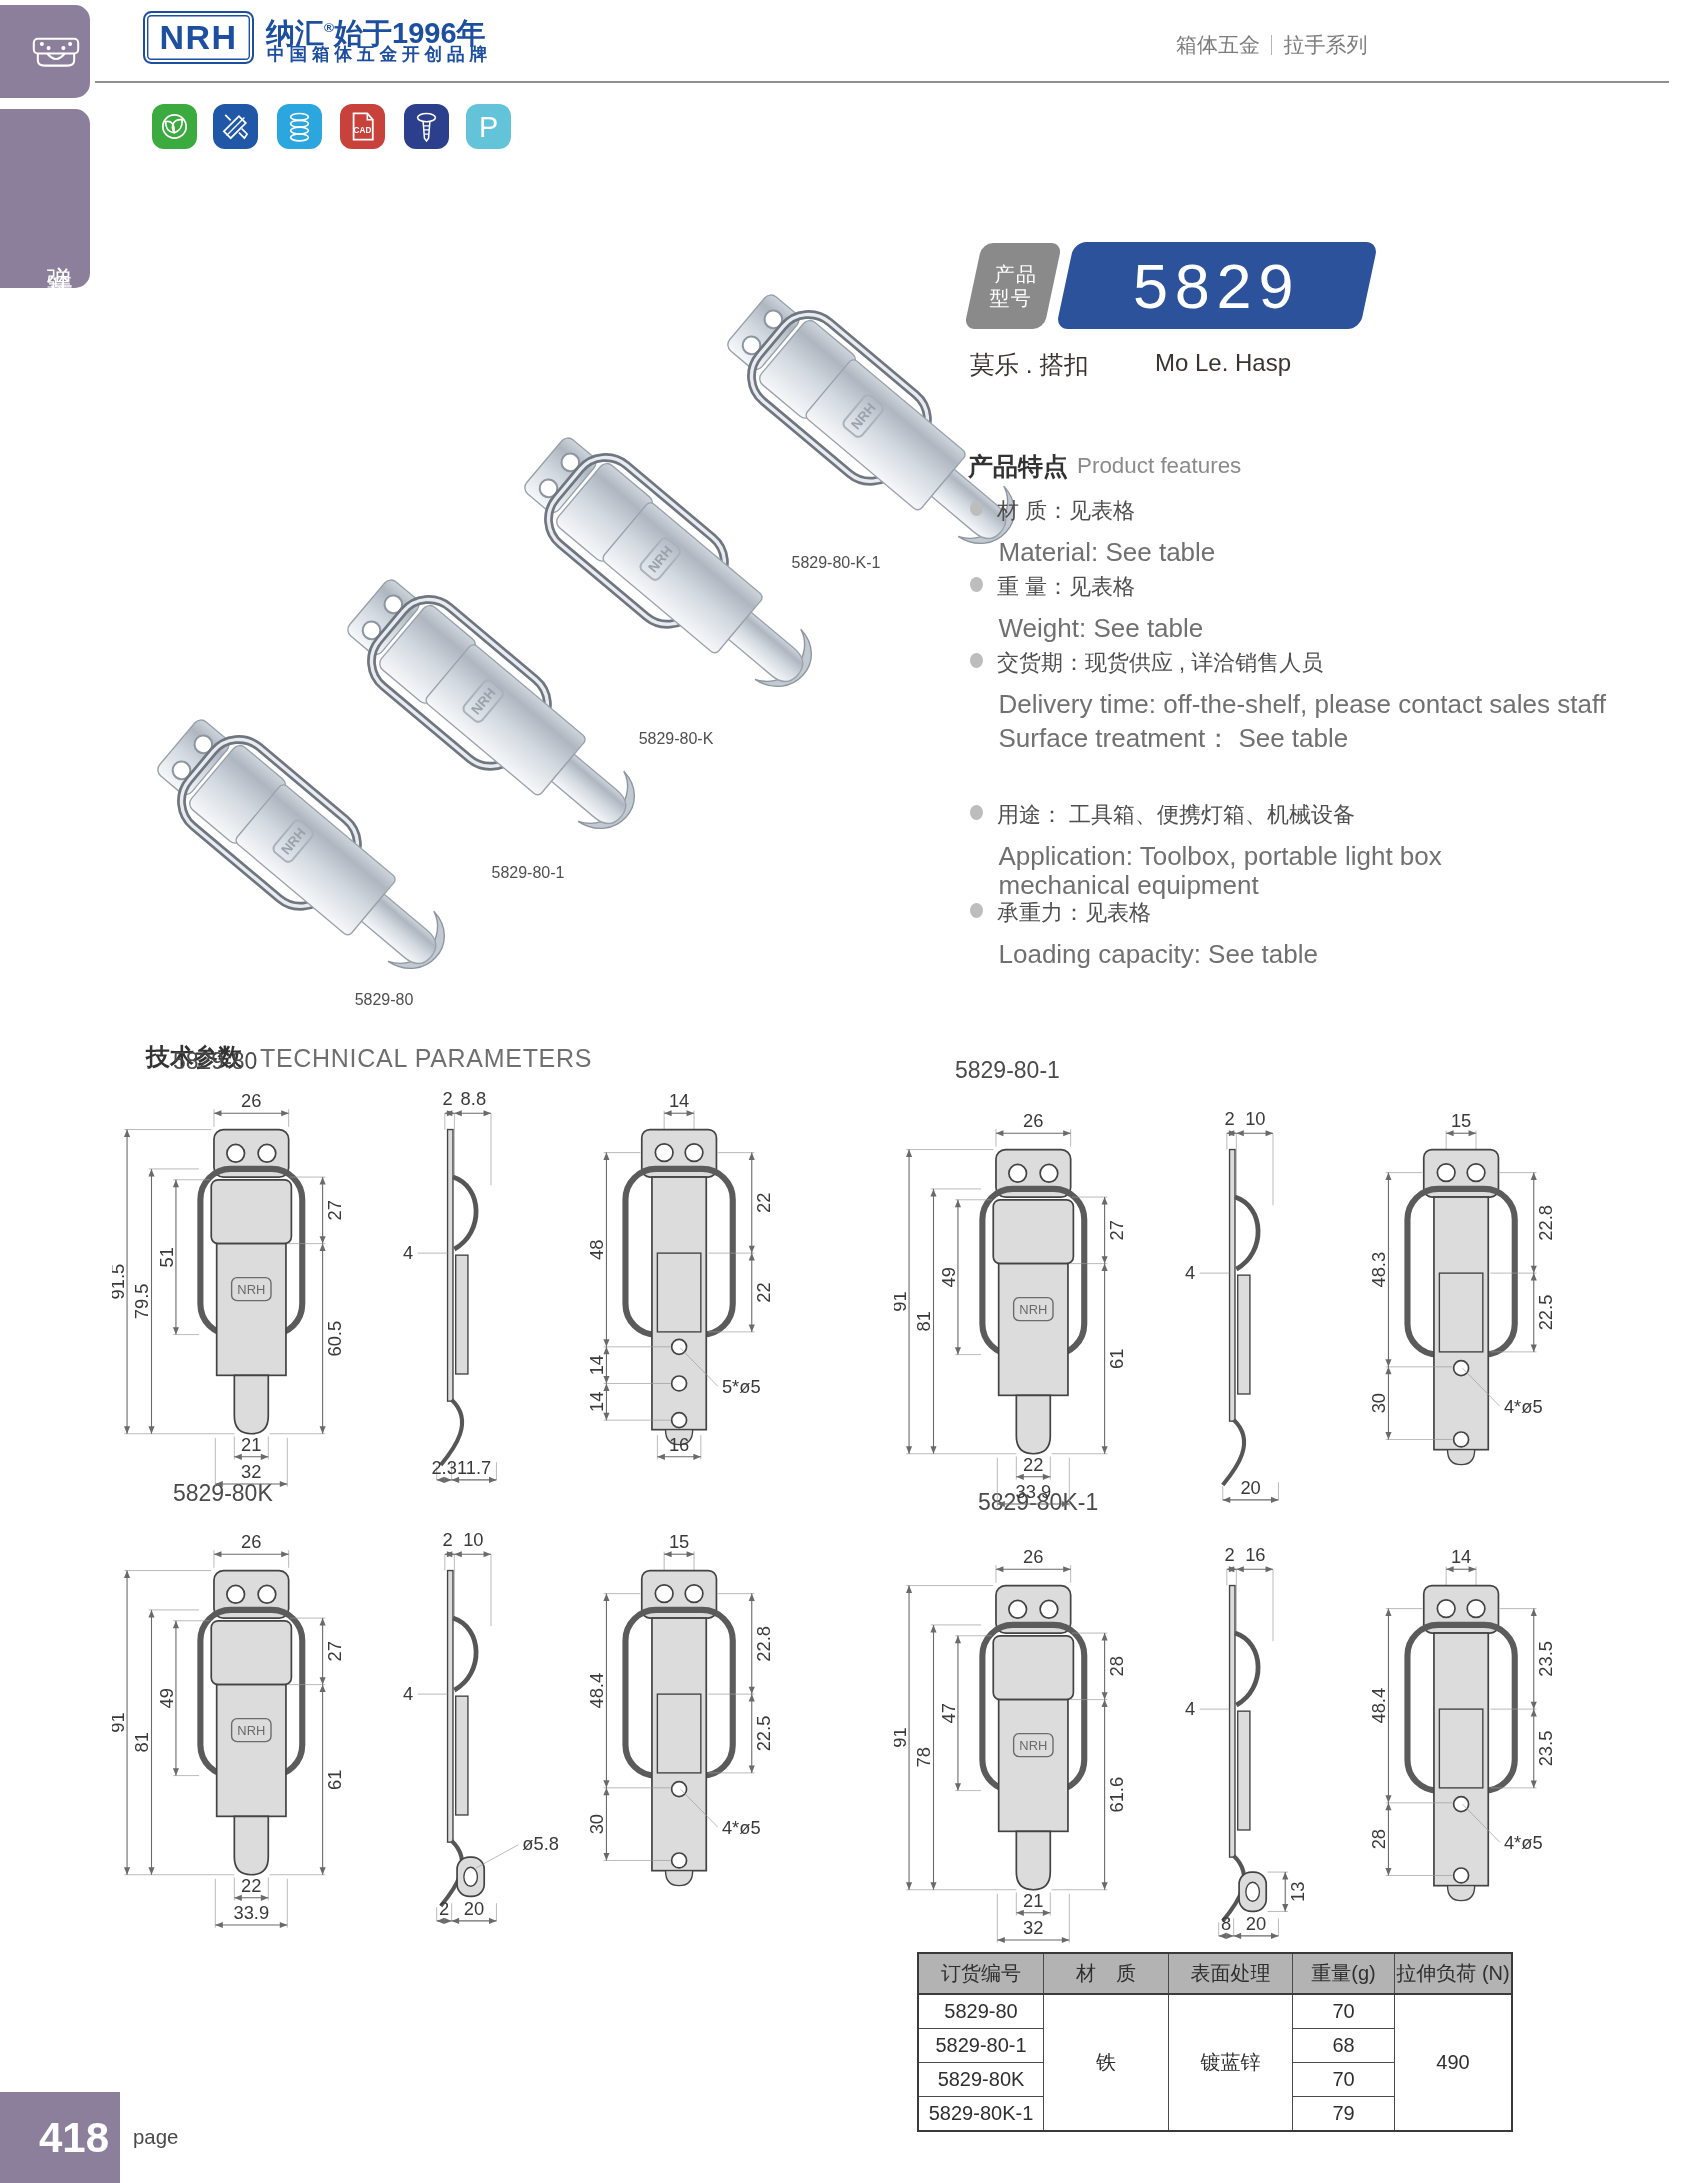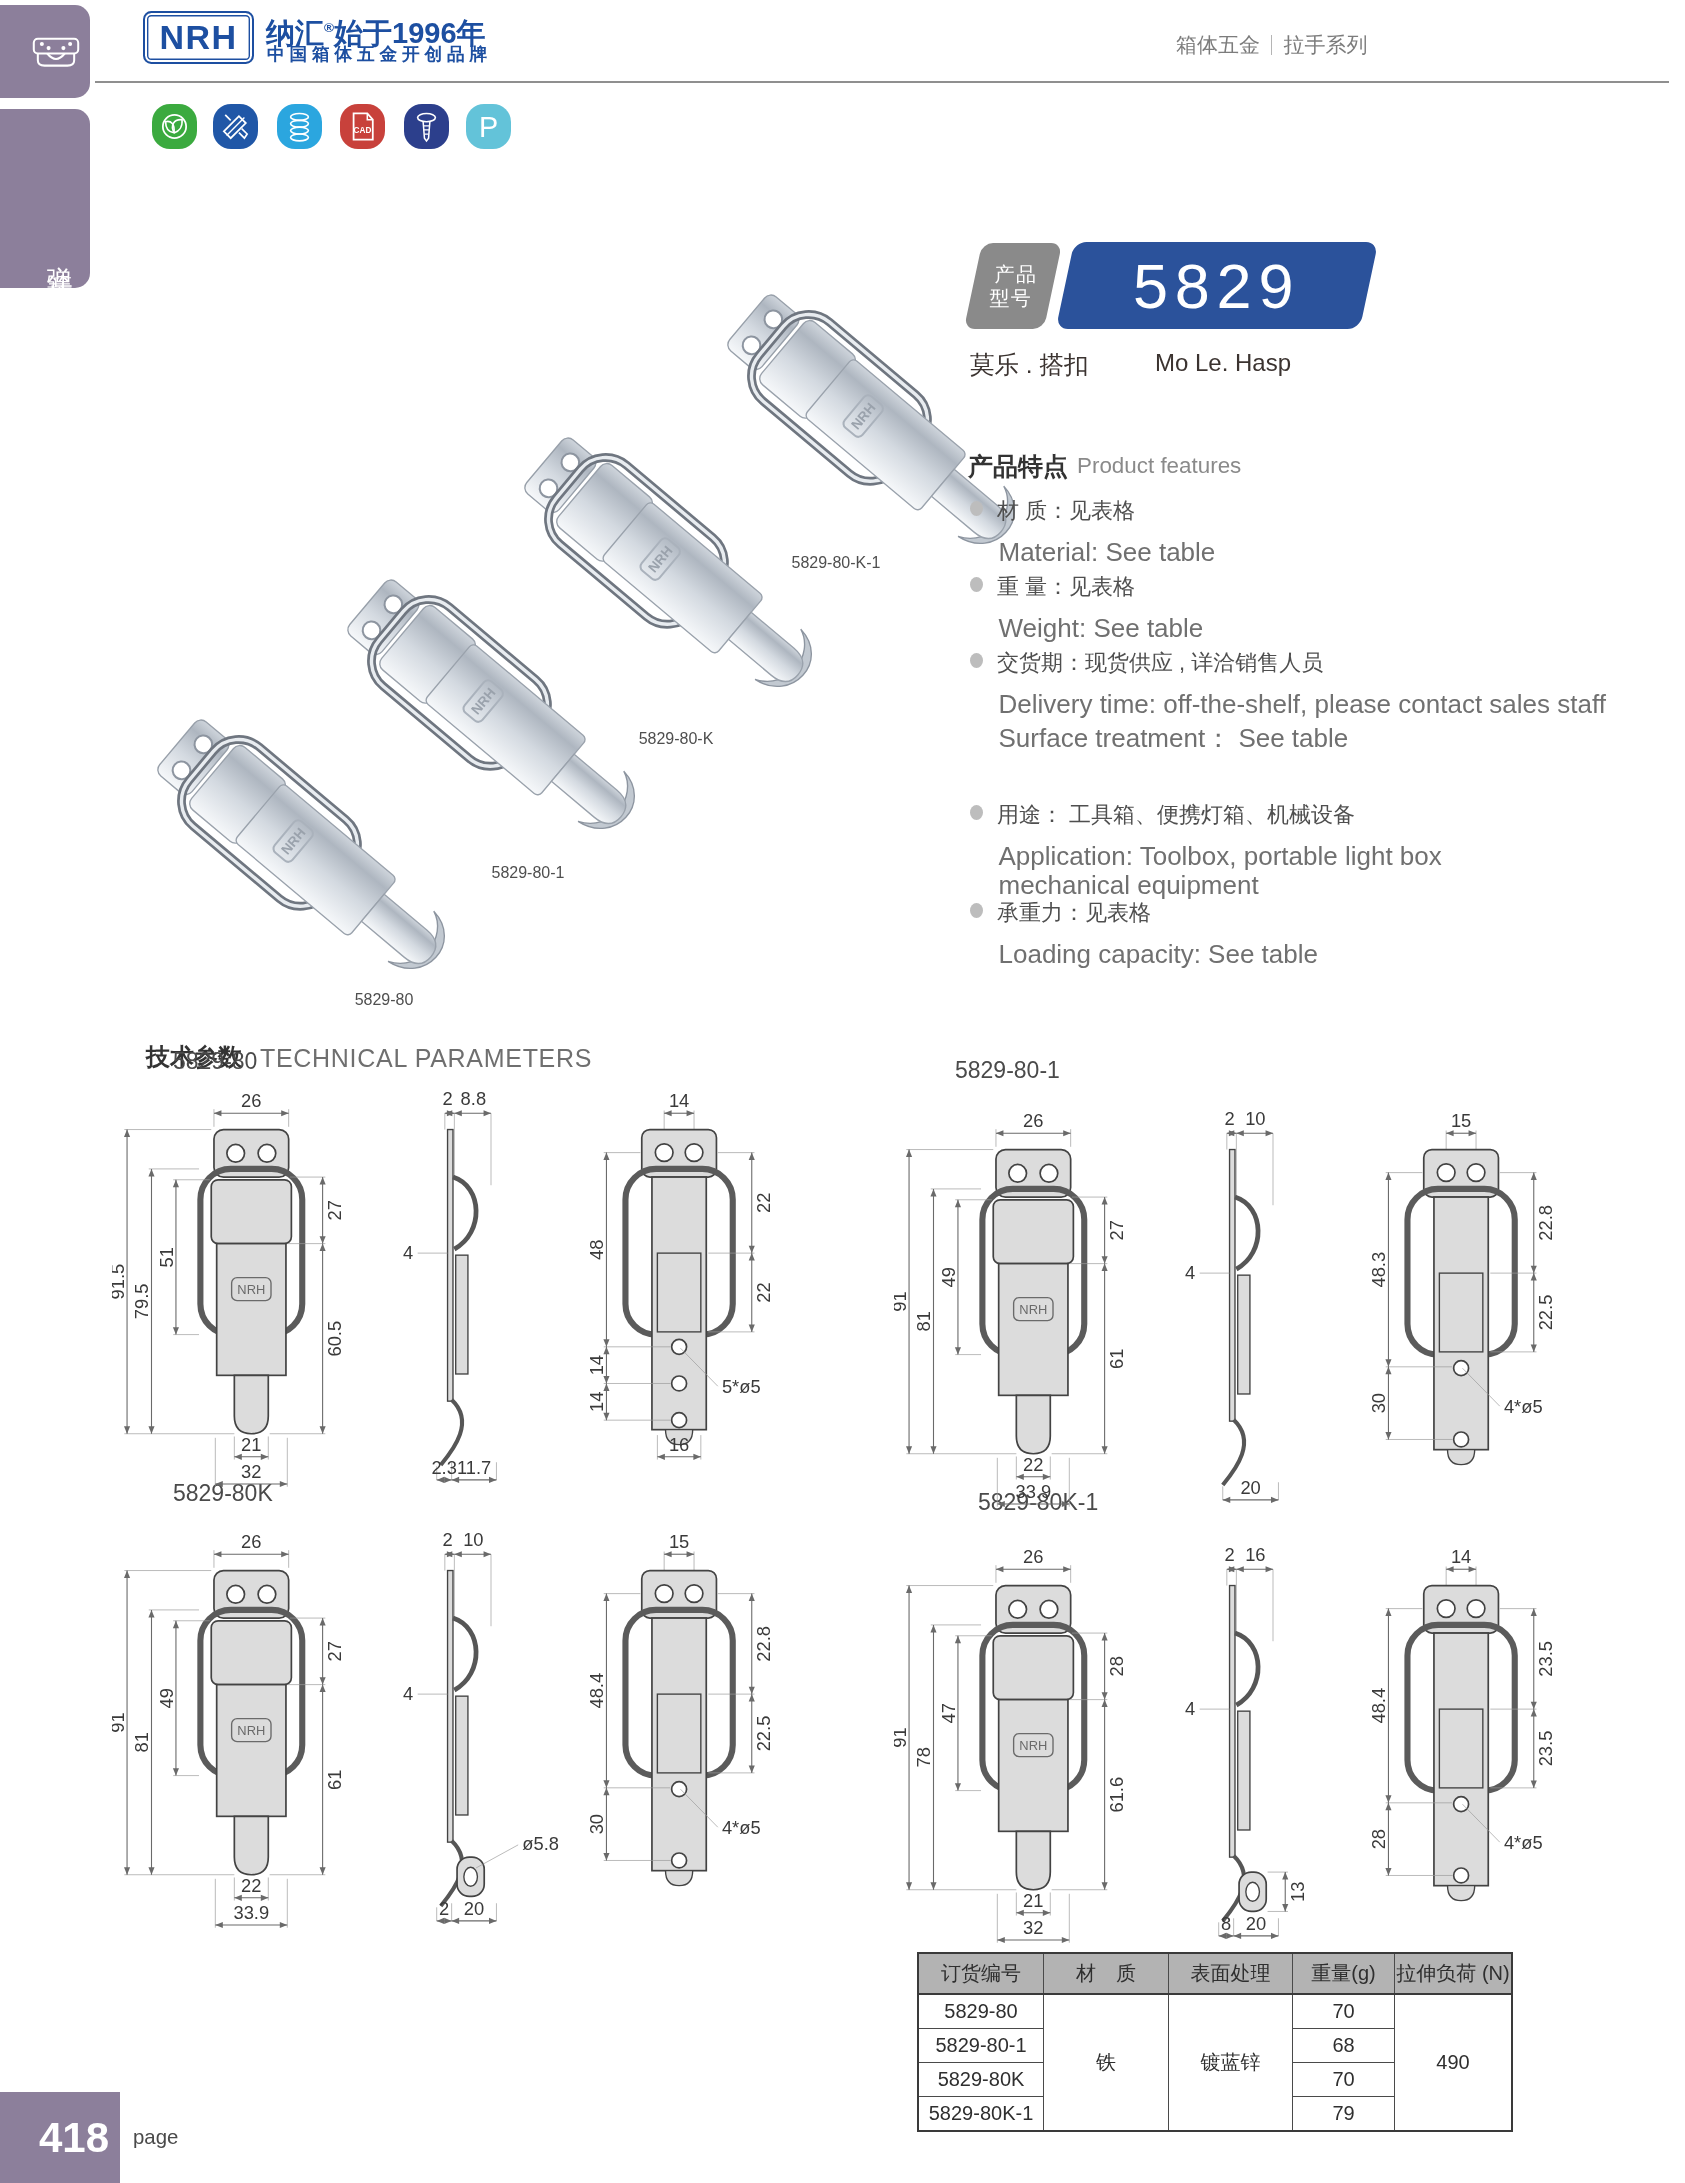--- a/index.html
+++ b/index.html
@@ -16,21 +16,21 @@
     display:flex;align-items:center;justify-content:center;}
   .logo-box span{color:#1D4FA1;font-size:34px;font-weight:bold;letter-spacing:1.4px;}
   .brand-line1{position:absolute;left:266px;top:13.6px;color:#1D4FA1;font-size:29px;font-weight:bold;}
   .brand-reg{font-size:13.6px;vertical-align:super;}
   .brand-line2{position:absolute;left:267px;top:42px;color:#1D4FA1;font-size:17.7px;font-weight:bold;letter-spacing:4.8px;}
   .head-right{position:absolute;left:1176px;top:31px;display:flex;align-items:center;gap:11px;
     color:#7C7C7C;font-size:21px;}
   .head-right .vbar{width:1.4px;height:20.4px;background:#b5b5b5;display:inline-block;}
   .head-rule{position:absolute;left:95px;top:81px;width:1574px;height:2px;background:#8f8f8f;}
   
-  .cicon{position:absolute;top:104px;width:45px;height:45px;border-radius:18px;
+  .cicon{position:absolute;top:104px;width:45px;height:45px;border-radius:12px;
     display:flex;align-items:center;justify-content:center;}
   
   .latch{position:absolute;width:163px;height:353px;transform:rotate(-50deg);}
   .prod-label{position:absolute;color:#4F4F4F;font-size:16px;white-space:nowrap;transform:translateX(-50%);}
   
   .badge-gray{position:absolute;left:973px;top:243px;width:80px;height:86px;background:#8A8A8A;
     border-radius:11px;transform:skewX(-12deg);display:flex;flex-direction:column;align-items:center;justify-content:center;}
   .badge-gray div{color:#fff;font-size:20px;line-height:24.5px;transform:skewX(12deg);letter-spacing:1.4px;}
   .badge-blue{position:absolute;left:1065px;top:242px;width:304px;height:87px;background:#2B529B;
     border-radius:12.2px;transform:skewX(-12deg);display:flex;align-items:center;justify-content:center;}

